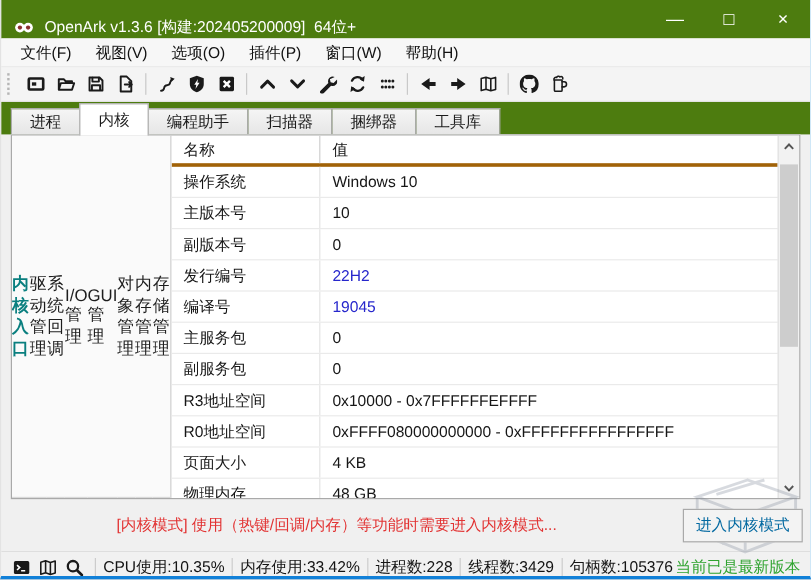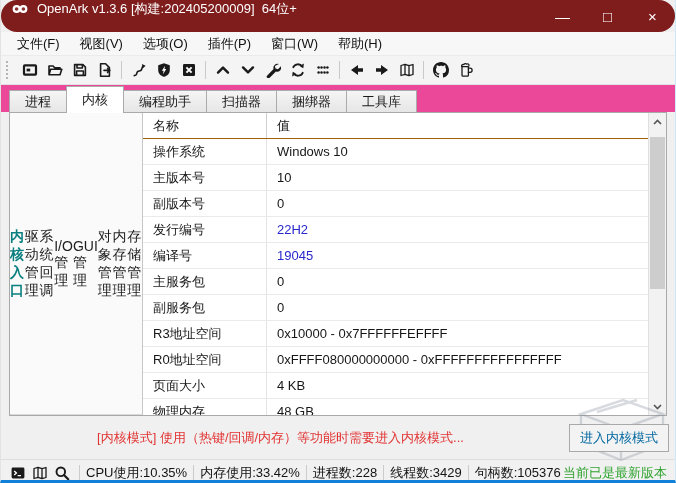--- a/index.html
+++ b/index.html
@@ -1,53 +1,53 @@
 <!DOCTYPE html>
 <html><head>
 <meta charset="utf-8">
 <style>
   html,body{margin:0;padding:0;background:#d8d8d8;}
   .window{position:relative;width:676px;height:483px;box-sizing:border-box;display:flex;flex-direction:column;
     background:#f0f0f0;border-left:1px solid #e3e3e3;border-right:1px solid #cfe7f7;border-bottom:3px solid #1180d8;
     font-family:"Liberation Sans","DejaVu Sans",sans-serif;overflow:hidden;}
   
-  .titlebar{flex:0 0 32px;background:#7f1d1d;display:flex;align-items:flex-start;color:#fff;border-radius:16px;}
+  .titlebar{flex:0 0 32px;background:#4d7c0f;display:flex;align-items:flex-end;color:#fff;}
   .app-icon{margin:0 8px 0 10px;display:flex;}
   .title{font-size:13px;white-space:pre;}
   .win-controls{margin-left:auto;display:flex;height:100%;}
   .wc{width:45px;display:flex;align-items:center;justify-content:center;font-size:15px;color:#fff;cursor:default;}
   
   .menubar{flex:0 0 23px;display:flex;align-items:center;padding-left:6px;background:#f7f7f7;font-size:13px;color:#111;}
   .menu-item{padding:0 10px;}
   
   .toolbar{flex:0 0 28px;display:flex;align-items:center;background:#f4f4f4;border-top:1px solid #ebebeb;border-bottom:1px solid #e2e2e2;padding-left:2px;}
   .grip{width:5px;height:18px;border-left:2px dotted #b5b5b5;margin:0 4px 0 3px;}
   .tbtn{width:25px;height:24px;display:flex;align-items:center;justify-content:center;background:transparent;border:none;padding:0;}
   .tsep{width:1px;height:18px;background:#c9c9c9;margin:0 4px;}
   .ic{stroke:#1a1a1a;fill:none;stroke-width:1.6;stroke-linejoin:round;stroke-linecap:round;}
   .f{fill:#1a1a1a;stroke:none;}
   .fw{fill:#ffffff;stroke:none;}
   
-  .tabbar{flex:0 0 27px;display:flex;align-items:flex-end;padding-left:8px;background:#ec4899;}
+  .tabbar{flex:0 0 27px;display:flex;align-items:flex-end;padding-left:8px;background:#4d7c0f;}
   .tab{height:21px;line-height:21px;padding:0 15px;font-size:13px;color:#1b1b1b;background:linear-gradient(#f5f5f5,#e6e6e6);
     border:1px solid #ababab;border-bottom:none;margin-right:-1px;position:relative;}
   .tab.active{height:26px;line-height:26px;background:#fff;z-index:3;margin-bottom:-1px;}
   
   .content{flex:0 0 302px;margin:0 8px;background:#fff;border:1px solid #a9a9a9;display:flex;overflow:hidden;position:relative;z-index:2;}
   .sidebar{flex:0 0 132px;border-right:1px solid #c6c6c6;background:#fafafa;display:flex;flex-direction:row;}
   .side-item{flex:1;display:flex;align-items:center;justify-content:center;font-size:14px;color:#1d1d1d;border-bottom:1px solid #d9d9d9;position:relative;}
   .side-item.active{color:#0a7f7f;font-weight:bold;}
   .side-item.hover{background:#d8ecfa;}
   .scroll-hint{position:absolute;top:-4px;left:50%;transform:translateX(-50%);width:0;height:0;
     border-left:5px solid transparent;border-right:5px solid transparent;border-bottom:5px solid #9aa0a6;}
   .cursor{position:absolute;left:62px;top:11px;}
   
   .tablewrap{flex:1;display:flex;flex-direction:column;overflow:hidden;background:#fff;position:relative;}
   .trow{flex:0 0 26px;display:flex;border-bottom:1px solid #eaeaea;font-size:13px;color:#161616;box-sizing:border-box;}
-  .trow.header{border-bottom:1px solid #a16207;text-align:center;}
+  .trow.header{border-bottom:3px solid #a16207;text-align:center;}
   .tc{display:flex;align-items:center;padding-left:10px;box-sizing:border-box;overflow:hidden;white-space:nowrap;}
   .tc.name{flex:0 0 123px;}
   .tc.val{flex:1;border-left:1px solid #e4e4e4;}
   .trow.header .tc.val{border-left:1px solid #cfcfcf;}
   .tc.val.link{color:#2727cc;}
   
   .vscroll{position:absolute;top:0;right:0;bottom:0;width:17px;background:#f2f2f2;border-left:1px solid #e0e0e0;}
   .sb-btn{position:absolute;left:0;right:0;height:17px;display:flex;align-items:center;justify-content:center;}
   .sb-btn.up{top:0;} .sb-btn.down{bottom:0;}
   .sb-thumb{position:absolute;left:1px;right:1px;top:24px;height:152px;background:#cdcdcd;}

